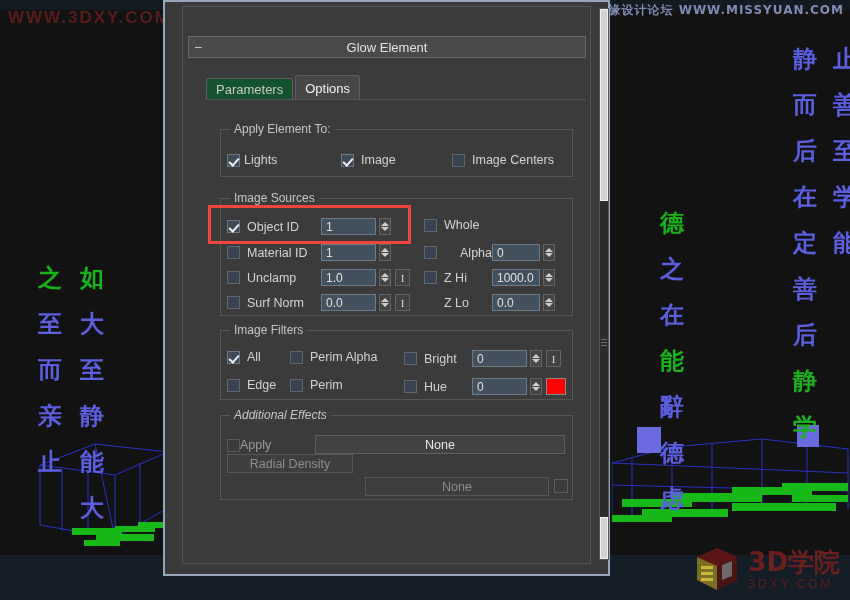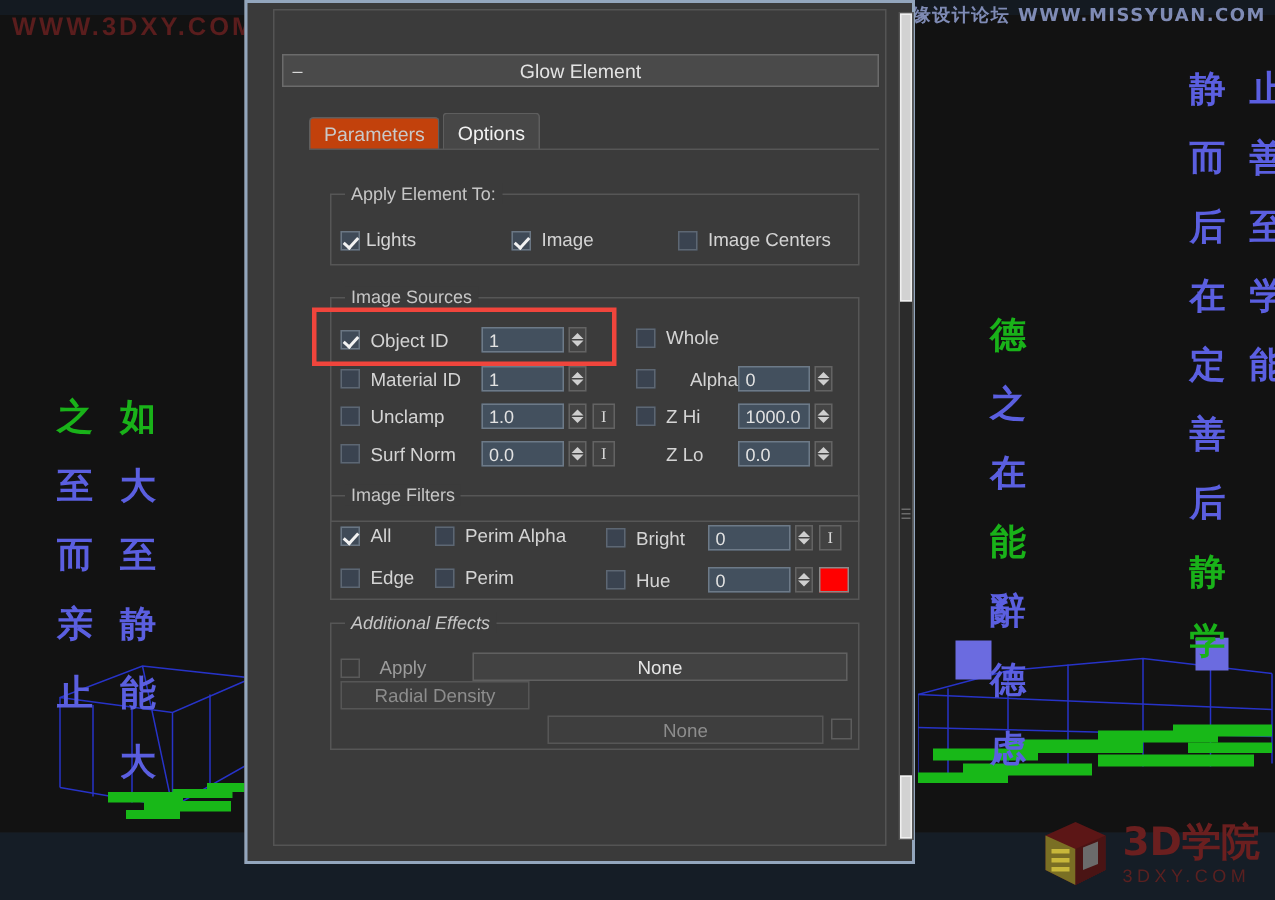--- a/index.html
+++ b/index.html
@@ -59,21 +59,21 @@
            display:flex;align-items:center;justify-content:center;}
   .rollout .minus{position:absolute;left:6px;top:50%;transform:translateY(-50%);
            color:#d8d8d8;font-size:12px;line-height:1;}
   .rollout .title{color:#e4e4e4;font-size:13px;}
 
   
   .tabs{position:absolute;left:206px;top:75px;display:flex;align-items:flex-end;}
   .tab{height:22px;padding:0 9px;display:flex;align-items:center;font-size:13px;
        box-sizing:border-box;border:1px solid #5e5e5e;border-bottom:none;
        border-radius:3px 3px 0 0;}
-  .tab.inactive{background:#c2410c;color:#c9c9c9;text-align:right;}
+  .tab.inactive{background:#14532d;color:#c9c9c9;text-align:right;}
   .tab.active{background:#474747;color:#f2f2f2;height:25px;margin-left:2px;}
   .tabline{position:absolute;left:206px;top:99px;width:380px;height:1px;background:#565656;}
 
   
   .group{position:absolute;border:1px solid #565656;box-sizing:border-box;padding-left:24px;}
   .group-label{position:absolute;top:-8px;left:9px;background:#3b3b3b;padding:0 4px;
                color:#c6c6c6;font-size:12px;white-space:nowrap;}
 
   
   .cb{width:13px;height:13px;background:#3f4a57;border:1px solid #6a7683;
@@ -255,21 +255,21 @@
   </div>
   <div style="position:absolute;left:341px;top:153px;display:flex;align-items:center;gap:7px;">
     <span class="cb checked"></span>
     <span class="lbl">Image</span>
   </div>
   <div style="position:absolute;left:452px;top:153px;display:flex;align-items:center;gap:7px;">
     <span class="cb off"></span>
     <span class="lbl">Image Centers</span>
   </div>
 
-  <div class="group" style="left:220px;top:198px;width:353px;height:150px;">
+  <div class="group" style="left:220px;top:198px;width:353px;height:118px;">
     <span class="group-label">Image Sources</span>
   </div>
 
   <div style="position:absolute;left:227px;top:218px;display:flex;align-items:center;">
     <span class="cb checked"></span>
     <span class="lbl" style="width:74px;margin-left:7px;">Object ID</span>
     <span class="field" style="width:55px;">1</span>
     <span class="spin" style="margin-left:3px;">
       <i class="up"></i>
         <i class="dn"></i>
@@ -383,21 +383,21 @@
       <i class="up"></i>
         <i class="dn"></i>
       </span>
     <span class="swatch" style="margin-left: 4px; background: rgb(255, 0, 0);"></span>
   </div>
 
   <div class="group" style="left:220px;top:415px;width:353px;height:85px;font-style:italic;">
     <span class="group-label">Additional Effects</span>
   </div>
 
-  <div style="position:absolute;left:227px;top:438px;display:flex;align-items:center;gap:13px;">
+  <div style="position:absolute;left:227px;top:438px;display:flex;align-items:center;gap:0;">
     <span class="cb disabled"></span>
     <span class="lbl dim">Apply</span>
   </div>
   <div class="wbtn" style="position:absolute;left:315px;top:435px;width:250px;">None</div>
 
   <div class="wbtn dim" style="position:absolute;left:227px;top:454px;width:126px;">Radial Density</div>
   <div class="wbtn dim" style="position:absolute;left:365px;top:477px;width:184px;">None</div>
   <div class="cornerbox" style="position:absolute;left:554px;top:479px;"></div>
 
   <div class="hl" style="left: 208px; top: 205px; width: 203px; height: 39px; border-color: rgb(240, 69, 60);"></div>

